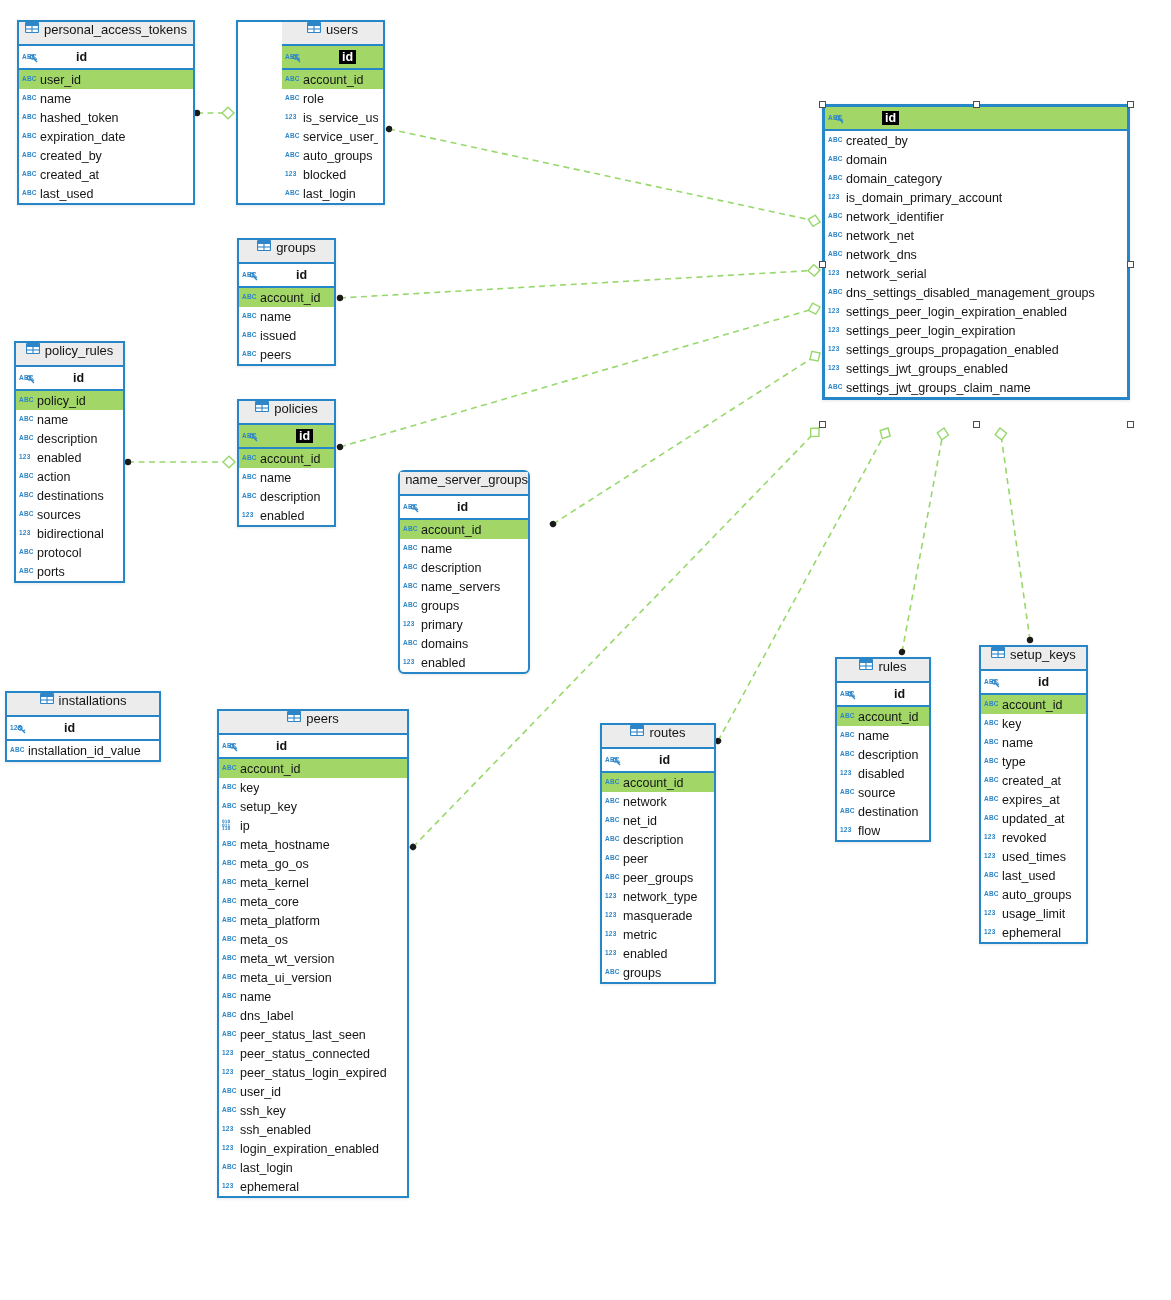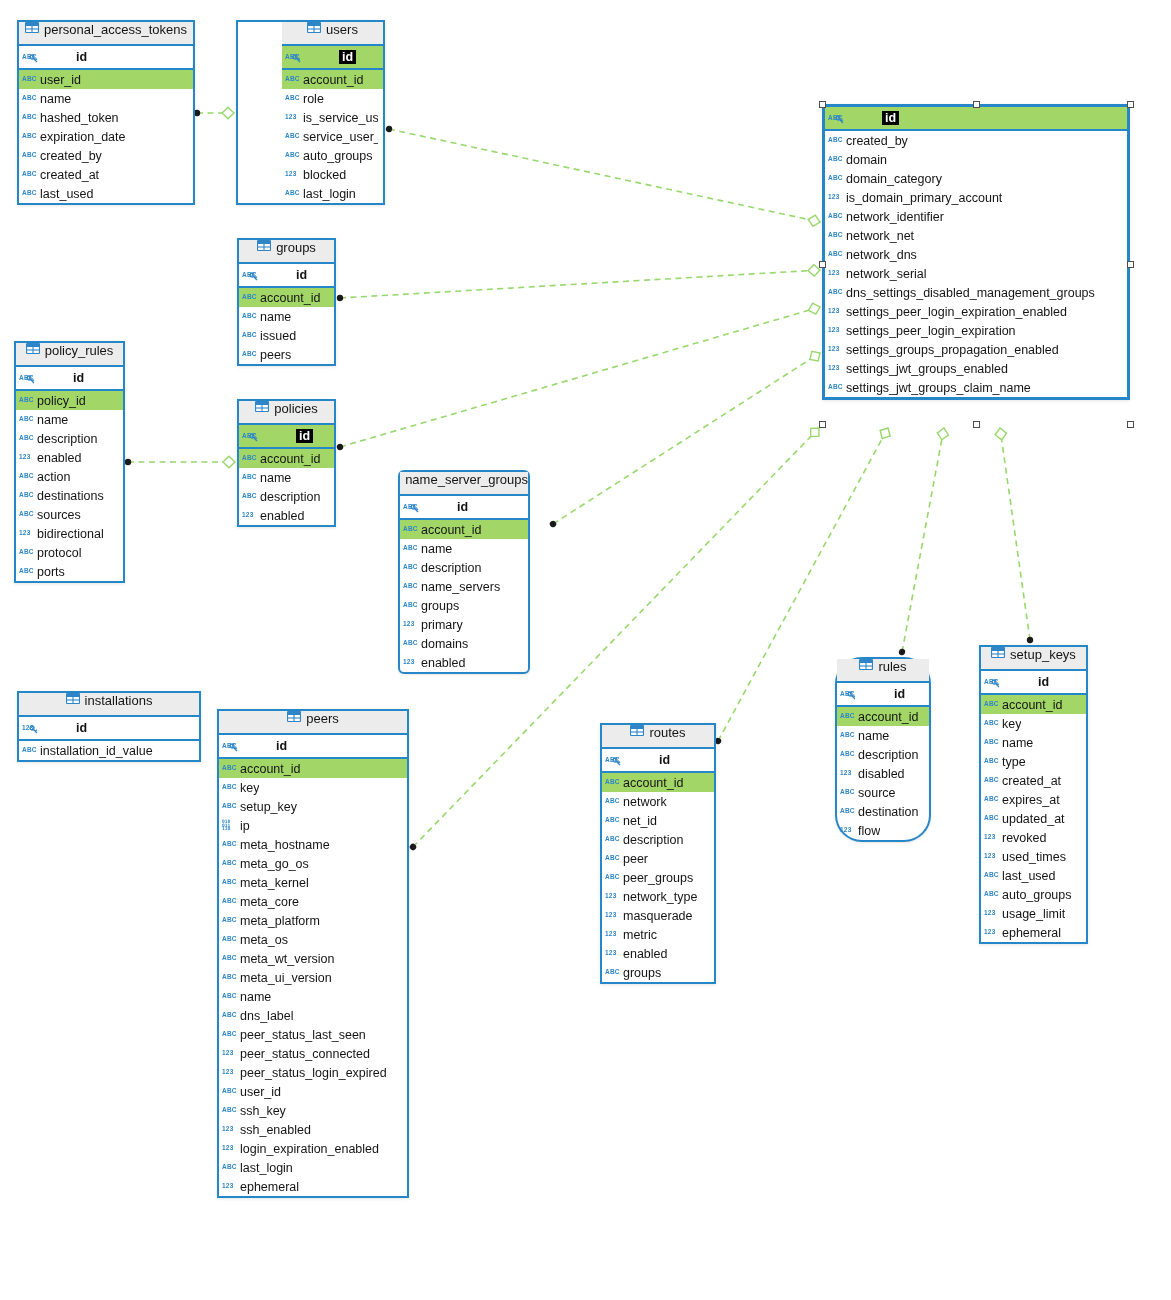--- a/index.html
+++ b/index.html
@@ -514,21 +514,21 @@
         </span>
         <span class="colname">domains</span>
       </div>
       <div class="col">
         <span class="typeicon">
           <span class="tglyph">123</span>
         </span>
         <span class="colname">enabled</span>
       </div>
     </div>
-    <div class="tbl" style="left: 5px; top: 691px; width: 184px; margin-left: 12px;">
+    <div class="tbl" style="left: 5px; top: 691px; width: 156px;">
       <div class="tbl-header">
         <svg width="14" height="11" viewBox="0 0 14 11">
           <rect x="0.5" y="0.5" width="13" height="10" rx="1" fill="#fff" stroke="#2e86c8" stroke-width="1.2"></rect>
           <rect x="1" y="1" width="12" height="3" fill="#2e86c8"></rect>
           <line x1="7" y1="4" x2="7" y2="10" stroke="#2e86c8" stroke-width="1.1"></line>
           <line x1="1" y1="7" x2="13" y2="7" stroke="#2e86c8" stroke-width="1.1"></line>
         </svg>
         <span class="tbl-title">installations</span>
       </div>
       <div class="col pk">
@@ -789,21 +789,21 @@
         </span>
         <span class="colname">enabled</span>
       </div>
       <div class="col">
         <span class="typeicon">
           <span class="tglyph">ABC</span>
         </span>
         <span class="colname">groups</span>
       </div>
     </div>
-    <div class="tbl" style="left: 835px; top: 657px; width: 96px; border-radius: 27px;">
+    <div class="tbl" style="left: 835px; top: 657px; width: 96px;">
       <div class="tbl-header">
         <svg width="14" height="11" viewBox="0 0 14 11">
           <rect x="0.5" y="0.5" width="13" height="10" rx="1" fill="#fff" stroke="#2e86c8" stroke-width="1.2"></rect>
           <rect x="1" y="1" width="12" height="3" fill="#2e86c8"></rect>
           <line x1="7" y1="4" x2="7" y2="10" stroke="#2e86c8" stroke-width="1.1"></line>
           <line x1="1" y1="7" x2="13" y2="7" stroke="#2e86c8" stroke-width="1.1"></line>
         </svg>
         <span class="tbl-title">rules</span>
       </div>
       <div class="col pk">

